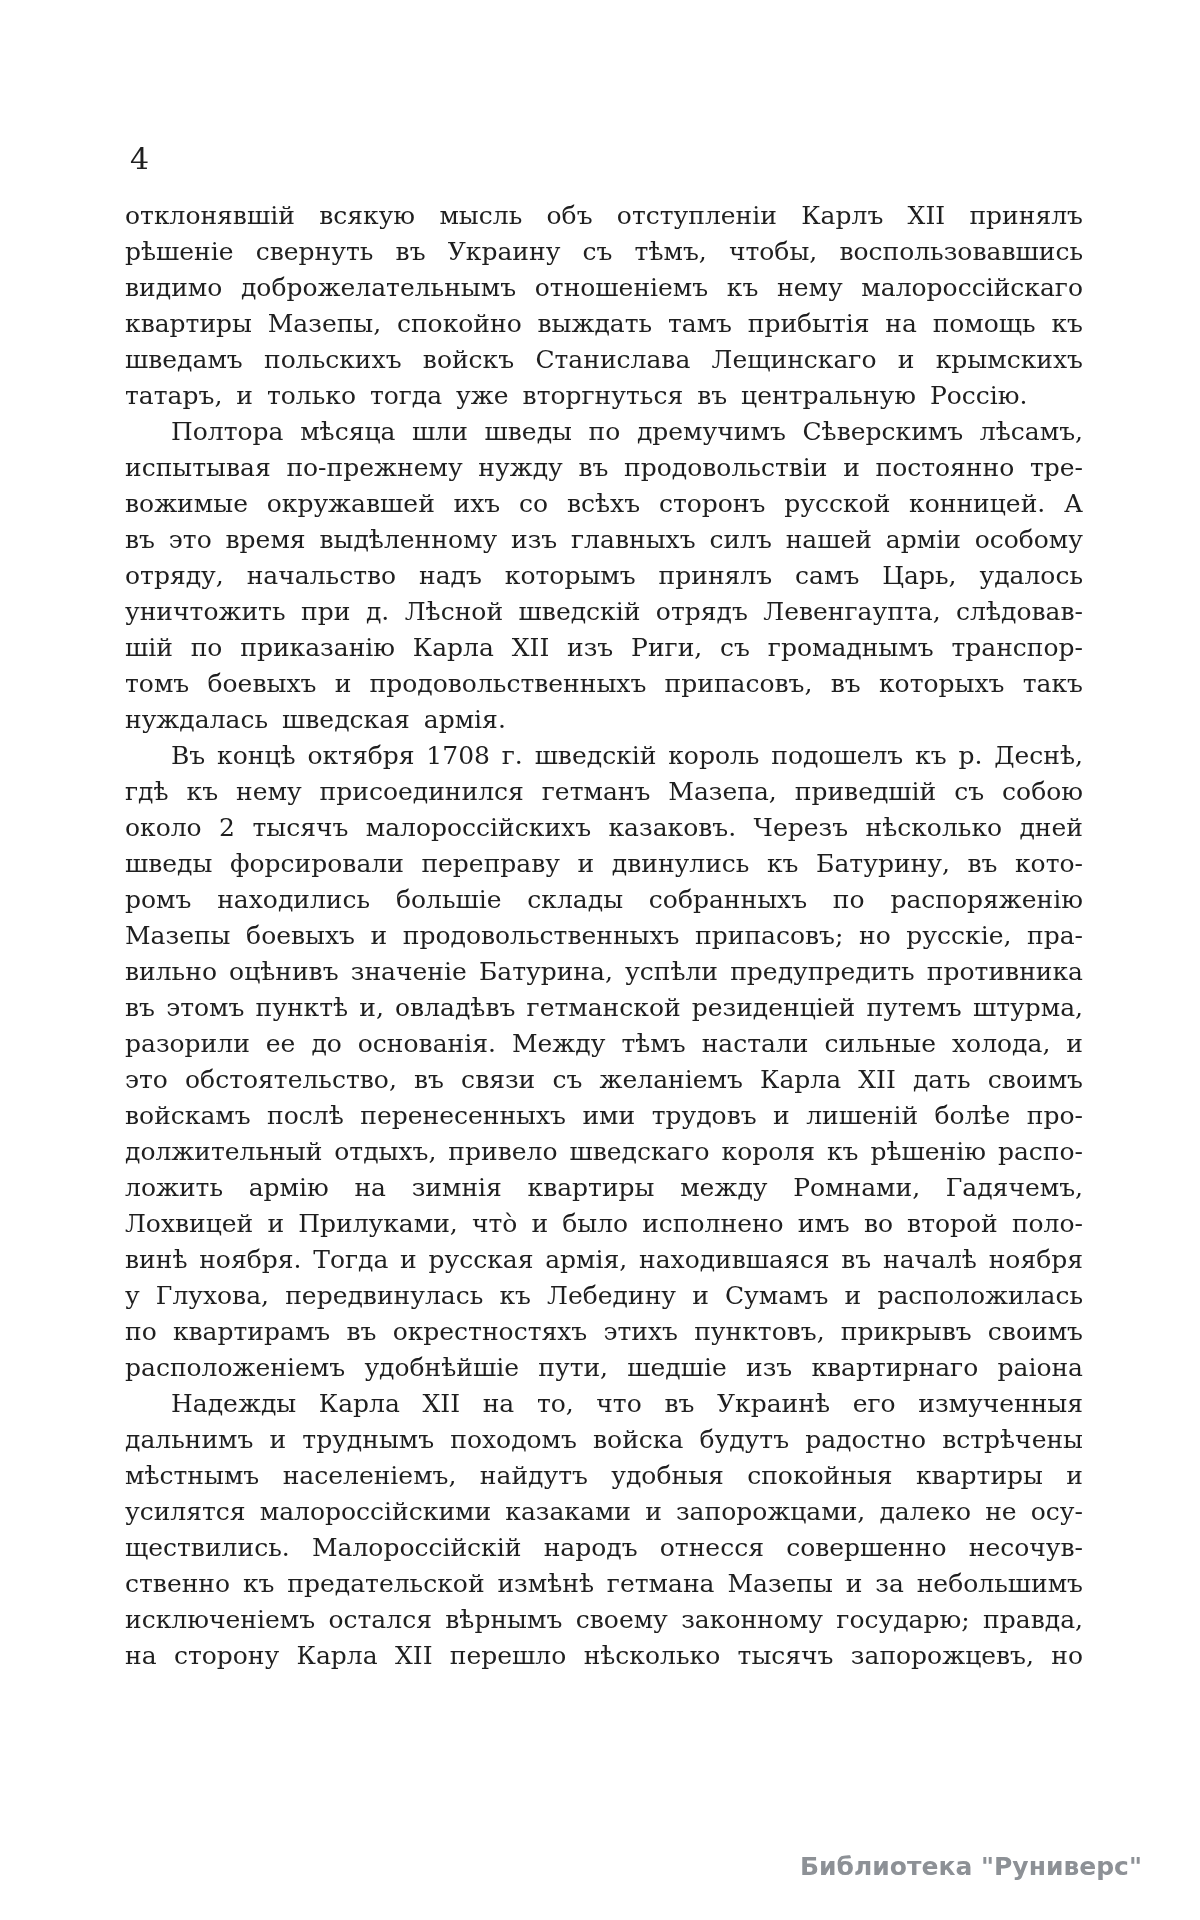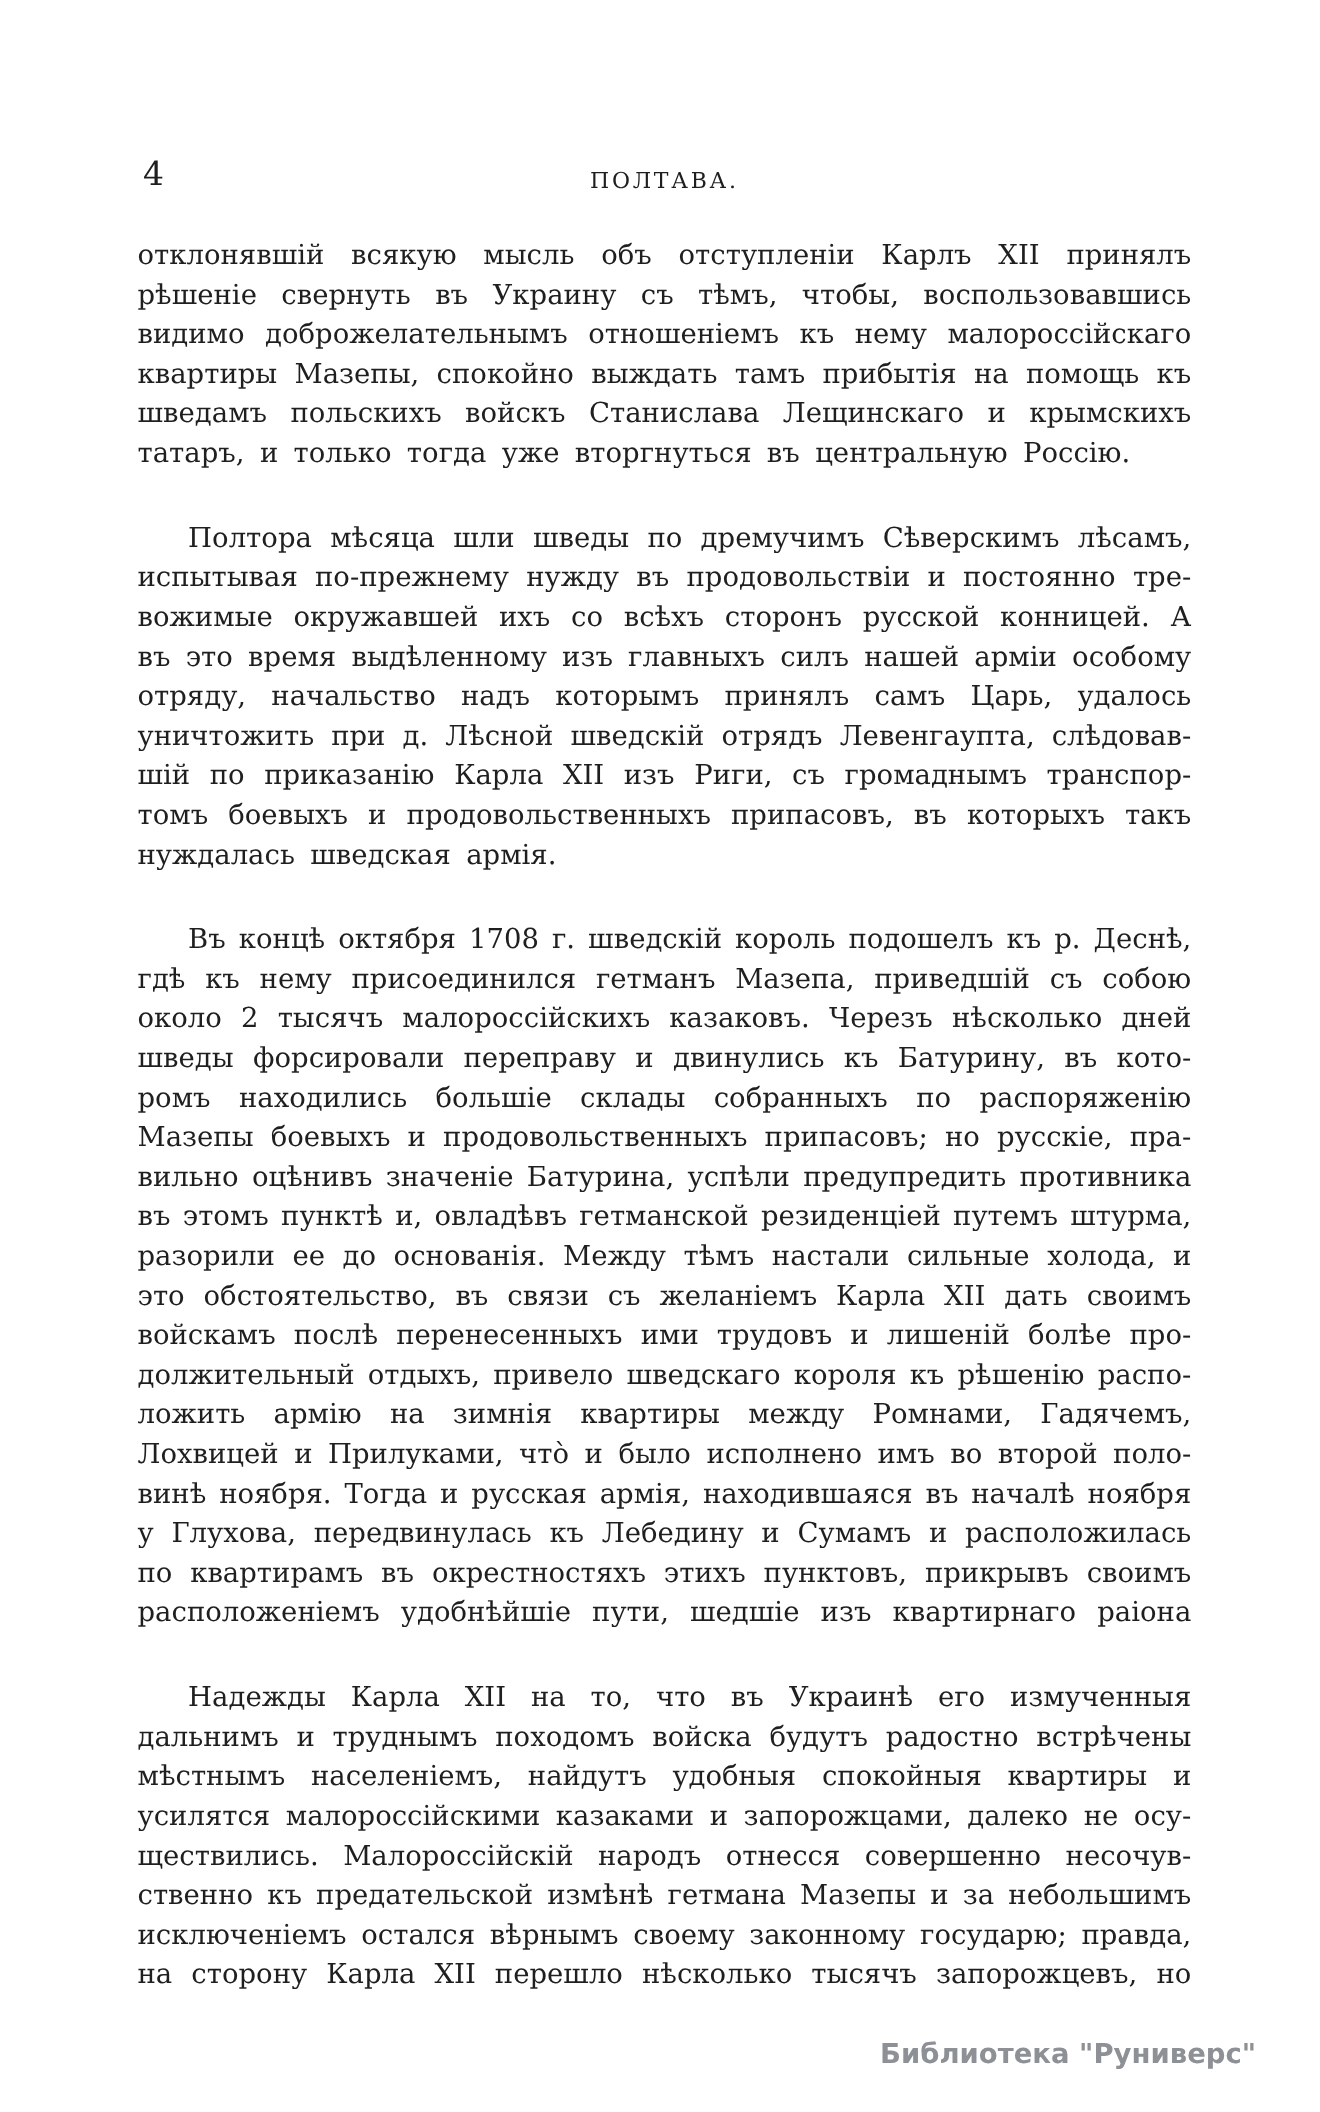--- a/index.html
+++ b/index.html
@@ -28,56 +28,54 @@
     top: 152px;
     left: 125px;
     width: 958px;
     text-align: center;
     font-size: 20px;
     line-height: 24px;
     letter-spacing: 2.5px;
   }
   .body-text {
     position: absolute;
-    top: 214px;
+    top: 198px;
     left: 125px;
     width: 958px;
     font-size: 25px;
     line-height: 36px;
   }
   .line {
     text-align: justify;
     text-align-last: justify;
     word-spacing: 2px;
   }
   .line.no-just {
     text-align-last: left;
     word-spacing: 6px;
   }
   .line.indent {
     text-indent: 46px;
-    margin-top: 41px;
   }
   .watermark {
     position: absolute;
     top: 1851px;
     left: 800px;
     font-family: "DejaVu Sans", sans-serif;
     font-weight: 600;
     font-size: 25px;
     line-height: 32px;
     white-space: nowrap;
   }
 </style>
 </head>
 <body>
 
 <div class="page">
   <div class="pagenum">4</div>
-  <div class="running-title">ПОЛТАВА.</div>
   <div class="body-text">
       <div class="line">отклонявшій всякую мысль объ отступленіи Карлъ XII принялъ</div>
       <div class="line">рѣшеніе свернуть въ Украину съ тѣмъ, чтобы, воспользовавшись</div>
       <div class="line">видимо доброжелательнымъ отношеніемъ къ нему малороссійскаго</div>
       <div class="line">квартиры Мазепы, спокойно выждать тамъ прибытія на помощь къ</div>
       <div class="line">шведамъ польскихъ войскъ Станислава Лещинскаго и крымскихъ</div>
       <div class="line no-just">татаръ, и только тогда уже вторгнуться въ центральную Россію.</div>
       <div class="line indent">Полтора мѣсяца шли шведы по дремучимъ Сѣверскимъ лѣсамъ,</div>
       <div class="line">испытывая по-прежнему нужду въ продовольствіи и постоянно тре-</div>
       <div class="line">вожимые окружавшей ихъ со всѣхъ сторонъ русской конницей. А</div>

